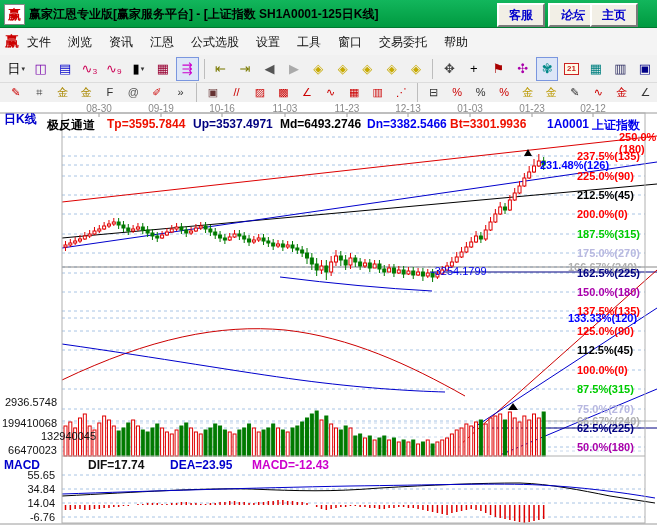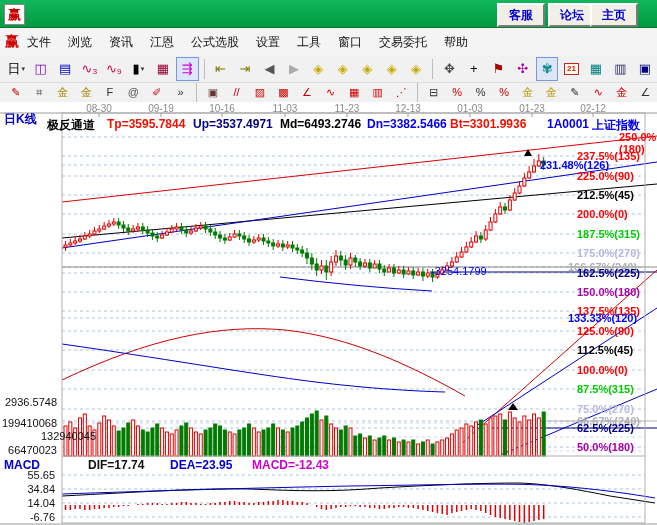--- a/index.html
+++ b/index.html
@@ -39,23 +39,24 @@
   .ov{position:absolute;z-index:2;white-space:nowrap;}
   .date-label{position:absolute;top:1px;transform:translateX(-50%);font-size:10px;color:#8a8a8a;z-index:2;}
   .gann-label{position:absolute;font-size:11px;font-weight:bold;z-index:2;letter-spacing:0px;}
   .scale-num{position:absolute;font-size:11px;color:#111;text-align:right;width:55px;z-index:2;}
 </style>
 </head>
 <body>
 
 <div class="titlebar">
   <div class="logo-box">赢</div>
+  <div class="win-title">赢家江恩专业版[赢家服务平台] - [上证指数  SH1A0001-125日K线]</div>
   <div id="titlebar-buttons">
       <div class="tb-btn" style="left: 497px;">客服</div>
-      <div class="tb-btn" style="left: 548px;">论坛</div>
+      <div class="tb-btn" style="left: 548px; font-style: italic;">论坛</div>
       <div class="tb-btn" style="left: 590px;">主页</div>
     </div>
 </div>
 
 <div class="menubar">
   <span class="menu-logo">赢</span>
   <span id="menu-items"><span class="menu-item">文件</span><span class="menu-item">浏览</span><span class="menu-item">资讯</span><span class="menu-item">江恩</span><span class="menu-item">公式选股</span><span class="menu-item">设置</span><span class="menu-item">工具</span><span class="menu-item">窗口</span><span class="menu-item">交易委托</span><span class="menu-item">帮助</span></span>
 </div>
 
 <div class="toolbar1" id="toolbar1">

